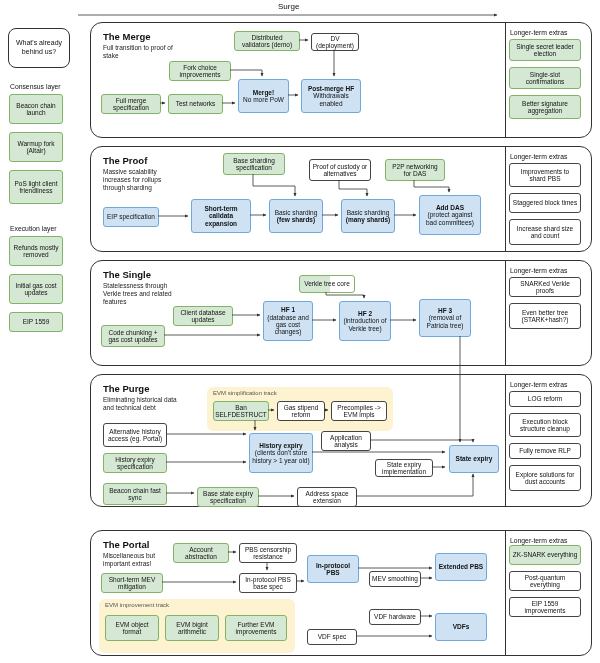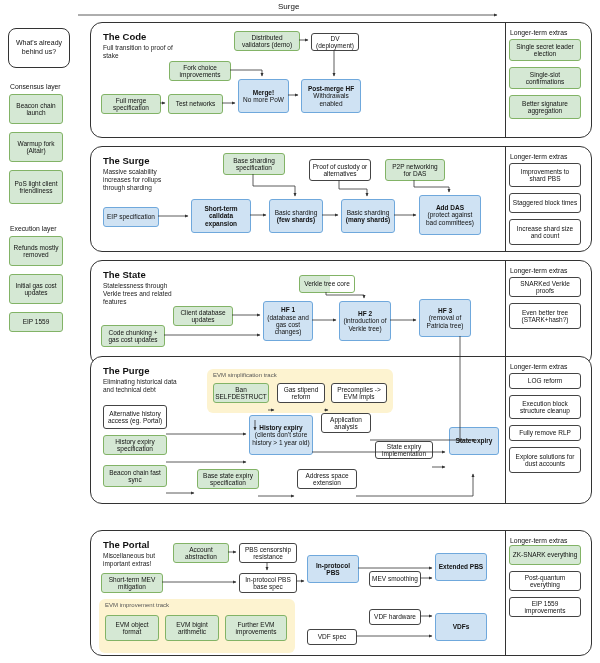--- a/index.html
+++ b/index.html
@@ -49,21 +49,21 @@
 <div class="side-label" style="left:10px;top:83px">Consensus layer</div>
 <div class="node green" style="left:9px;top:94px;width:54px;height:30px">Beacon chain launch</div>
 <div class="node green" style="left:9px;top:132px;width:54px;height:30px">Warmup fork (Altair)</div>
 <div class="node green" style="left:9px;top:170px;width:54px;height:34px">PoS light client friendliness</div>
 <div class="side-label" style="left:10px;top:225px">Execution layer</div>
 <div class="node green" style="left:9px;top:236px;width:54px;height:30px">Refunds mostly removed</div>
 <div class="node green" style="left:9px;top:274px;width:54px;height:30px">Initial gas cost updates</div>
 <div class="node green" style="left:9px;top:312px;width:54px;height:20px">EIP 1559</div>
 
 <section class="track" style="top:22px;height:116px">
-  <h2 class="track-title">The Code</h2>
+  <h2 class="track-title">The Merge</h2>
   <p class="track-sub">Full transition to proof of stake</p>
   <div class="node green" style="left:143px;top:8px;width:66px;height:20px">Distributed validators (demo)</div>
   <div class="node white" style="left:220px;top:10px;width:48px;height:18px">DV (deployment)</div>
   <div class="node green" style="left:78px;top:38px;width:62px;height:20px">Fork choice improvements</div>
   <div class="node green" style="left:10px;top:71px;width:60px;height:20px">Full merge specification</div>
   <div class="node green" style="left:77px;top:71px;width:55px;height:20px">Test networks</div>
   <div class="node blue" style="left:147px;top:56px;width:51px;height:34px">
     <span class="head">Merge!</span>
     <span>No more PoW</span>
   </div>
@@ -72,21 +72,21 @@
     <span>Withdrawals enabled</span>
   </div>
   <div class="sep"></div>
   <div class="extras-title">Longer-term extras</div>
   <div class="node green" style="left:418px;top:16px;width:72px;height:22px">Single secret leader election</div>
   <div class="node green" style="left:418px;top:44px;width:72px;height:22px">Single-slot confirmations</div>
   <div class="node green" style="left:418px;top:72px;width:72px;height:24px">Better signature aggregation</div>
 </section>
 
 <section class="track" style="top:146px;height:106px">
-  <h2 class="track-title">The Surge</h2>
+  <h2 class="track-title">The Proof</h2>
   <p class="track-sub">Massive scalability increases for rollups through sharding</p>
   <div class="node green" style="left:132px;top:6px;width:62px;height:22px">Base sharding specification</div>
   <div class="node white" style="left:218px;top:12px;width:62px;height:22px">Proof of custody or alternatives</div>
   <div class="node green" style="left:294px;top:12px;width:60px;height:22px">P2P networking for DAS</div>
   <div class="node blue" style="left:12px;top:60px;width:56px;height:20px">EIP specification</div>
   <div class="node blue head" style="left:100px;top:52px;width:60px;height:34px">Short-term calldata expansion</div>
   <div class="node blue" style="left:178px;top:52px;width:54px;height:34px">
     <span>Basic sharding</span>
     <span class="head">(few shards)</span>
   </div>
@@ -99,21 +99,21 @@
     <span>(protect against bad committees)</span>
   </div>
   <div class="sep"></div>
   <div class="extras-title">Longer-term extras</div>
   <div class="node white" style="left:418px;top:16px;width:72px;height:24px">Improvements to shard PBS</div>
   <div class="node white" style="left:418px;top:46px;width:72px;height:20px">Staggered block times</div>
   <div class="node white" style="left:418px;top:72px;width:72px;height:26px">Increase shard size and count</div>
 </section>
 
 <section class="track" style="top:260px;height:106px">
-  <h2 class="track-title">The State</h2>
+  <h2 class="track-title">The Single</h2>
   <p class="track-sub">Statelessness through Verkle trees and related features</p>
   <div class="node partial" style="left:208px;top:14px;width:56px;height:18px">Verkle tree core</div>
   <div class="node green" style="left:82px;top:45px;width:60px;height:20px">Client database updates</div>
   <div class="node green" style="left:10px;top:64px;width:64px;height:22px">Code chunking + gas cost updates</div>
   <div class="node blue" style="left:172px;top:40px;width:50px;height:40px">
     <span class="head">HF 1</span>
     <span>(database and gas cost changes)</span>
   </div>
   <div class="node blue" style="left:248px;top:40px;width:52px;height:40px">
     <span class="head">HF 2</span>
@@ -122,21 +122,21 @@
   <div class="node blue" style="left:328px;top:38px;width:52px;height:38px">
     <span class="head">HF 3</span>
     <span>(removal of Patricia tree)</span>
   </div>
   <div class="sep"></div>
   <div class="extras-title">Longer-term extras</div>
   <div class="node white" style="left:418px;top:16px;width:72px;height:20px">SNARKed Verkle proofs</div>
   <div class="node white" style="left:418px;top:42px;width:72px;height:26px">Even better tree (STARK+hash?)</div>
 </section>
 
-<section class="track" style="top:356px;height:148px">
+<section class="track" style="top:374px;height:133px">
   <h2 class="track-title">The Purge</h2>
   <p class="track-sub">Eliminating historical data and technical debt</p>
   <div class="yellow" style="left:116px;top:12px;width:186px;height:44px"></div>
   <div class="ylabel" style="left:122px;top:15px">EVM simplification track</div>
   <div class="node green" style="left:122px;top:26px;width:56px;height:20px">Ban SELFDESTRUCT</div>
   <div class="node white" style="left:186px;top:26px;width:48px;height:20px">Gas stipend reform</div>
   <div class="node white" style="left:240px;top:26px;width:56px;height:20px">Precompiles -&gt; EVM impls</div>
   <div class="node white" style="left:12px;top:48px;width:64px;height:24px">Alternative history access (eg. Portal)</div>
   <div class="node green" style="left:12px;top:78px;width:64px;height:20px">History expiry specification</div>
   <div class="node green" style="left:12px;top:108px;width:64px;height:22px">Beacon chain fast sync</div>

